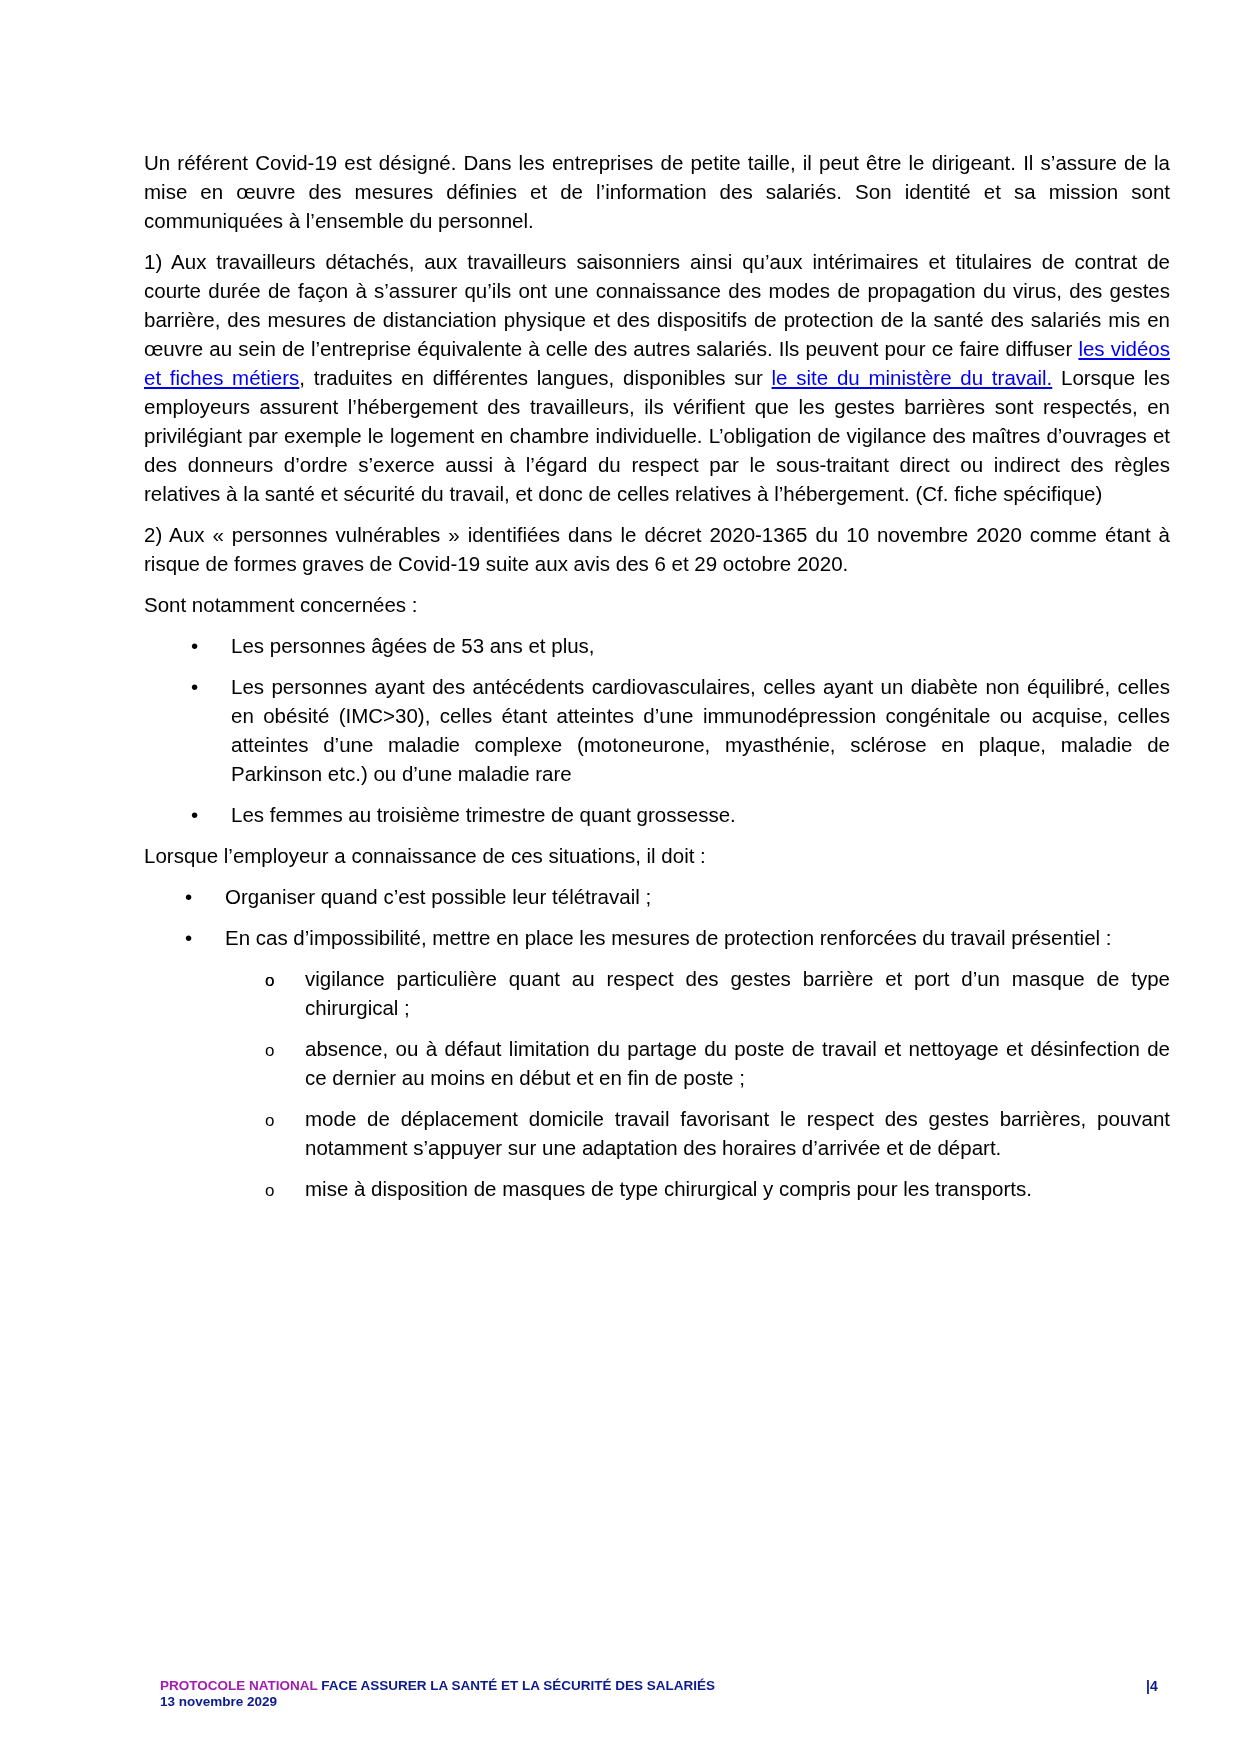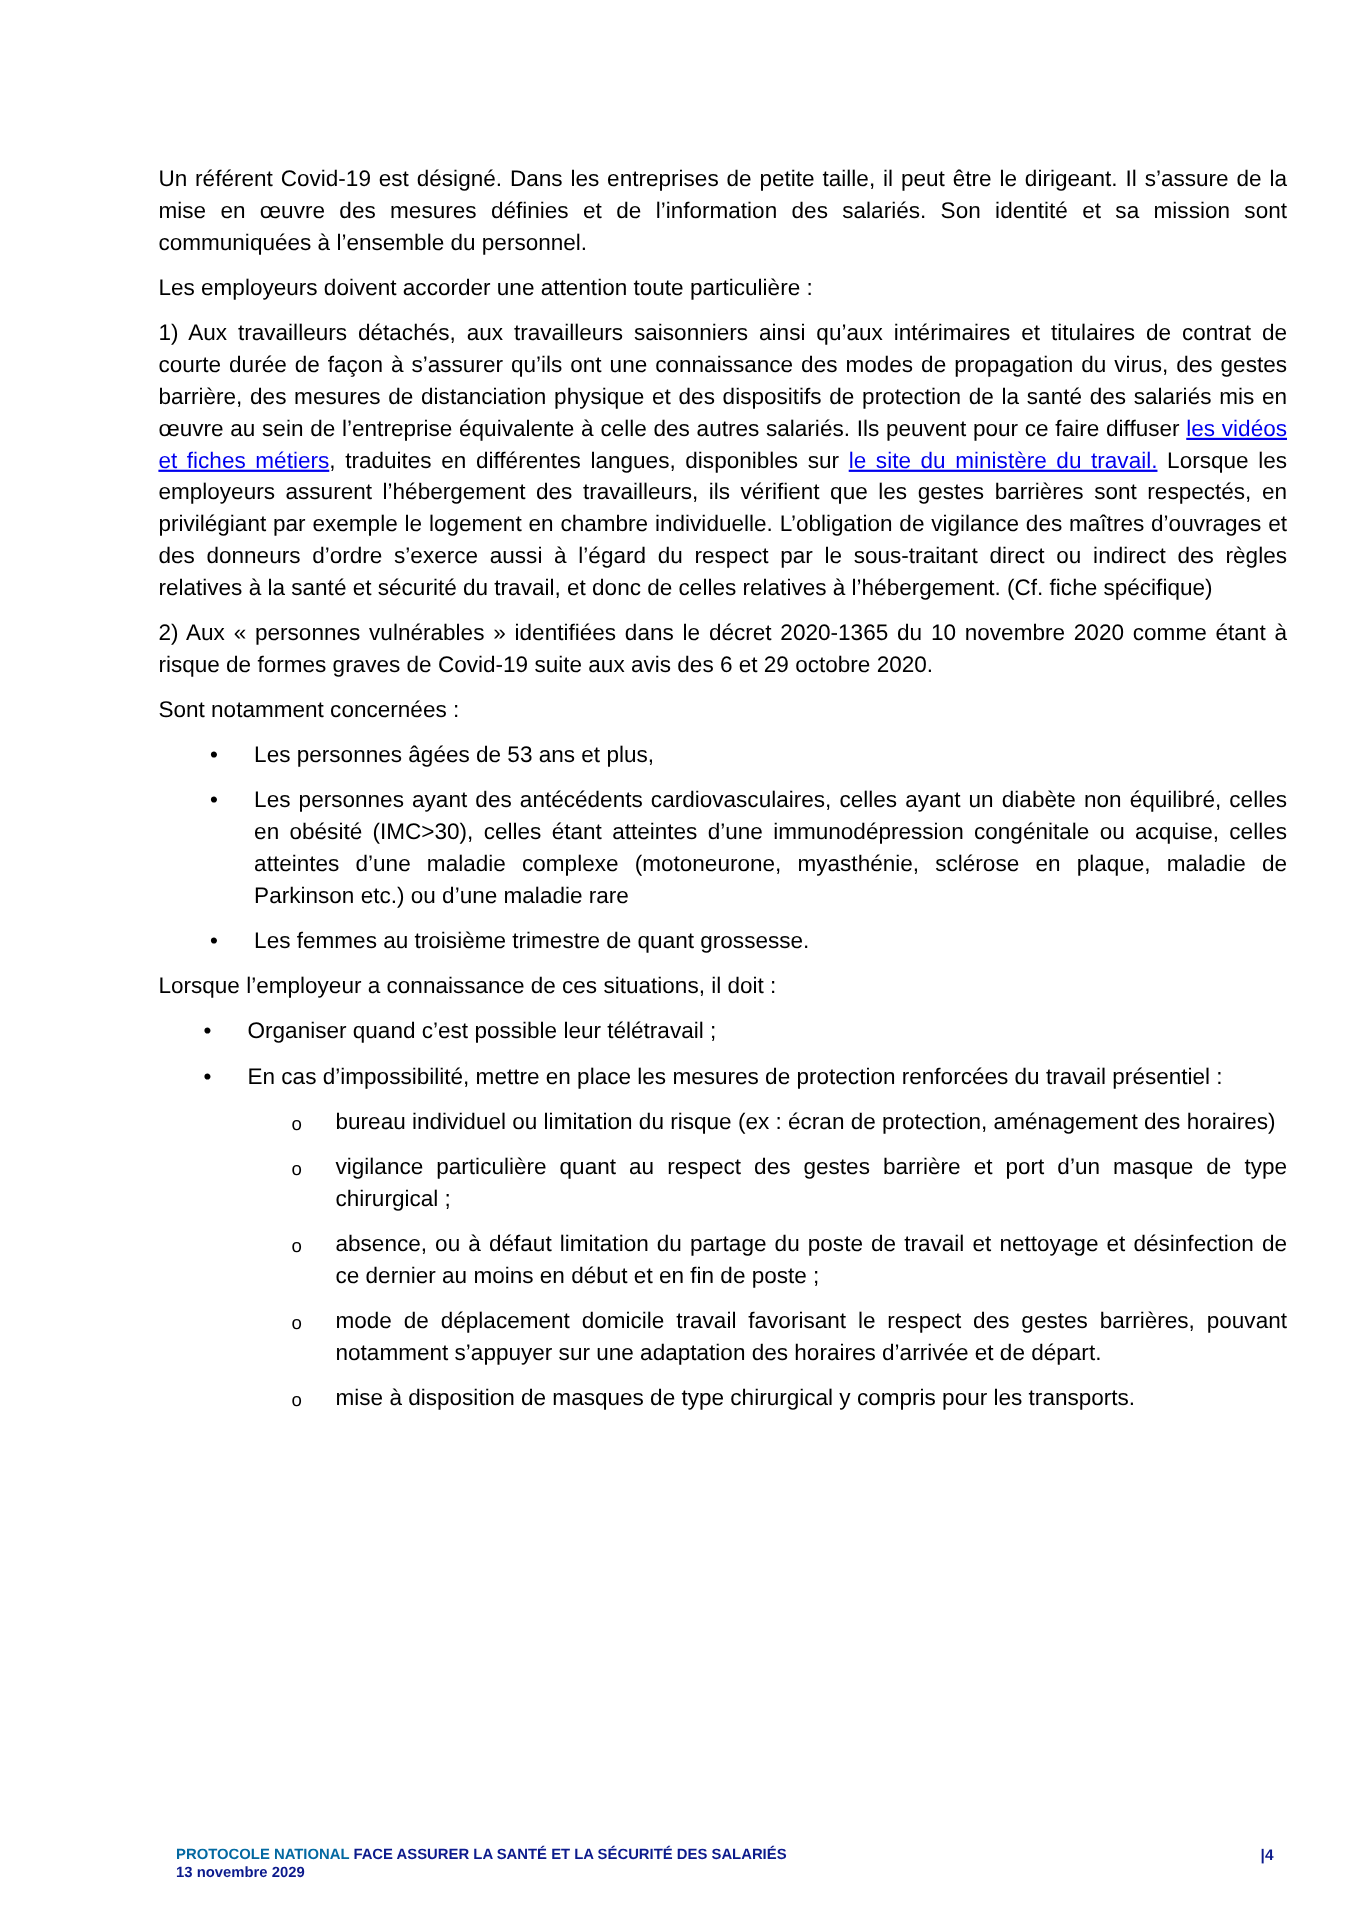--- a/index.html
+++ b/index.html
@@ -10,44 +10,43 @@
   ul { margin:0 0 12px 0; padding:0; list-style:none; }
   ul.l1 li { position:relative; margin:0 0 12px 0; text-align:justify; }
   ul.l1a li { padding-left:87px; }
   ul.l1a li .bul { position:absolute; left:47px; top:0; }
   ul.l1b li { padding-left:81px; }
   ul.l1b li .bul { position:absolute; left:41px; top:0; }
   ul.l2 { margin-top:0; }
   ul.l2 li { position:relative; padding-left:161px; margin:0 0 12px 0; text-align:justify; }
   ul.l2 li .bul { position:absolute; left:121px; top:2px; font-size:17px; }
   .footer { position:absolute; left:160px; top:1678px; font-family:"Liberation Sans", sans-serif; font-weight:bold; font-size:13.5px; line-height:16px; color:#0b1a8c; }
-  .footer .red { color:#0369a1; }
+  .footer .red { color:#a21caf; }
   .pagenum { position:absolute; left:1146px; top:1678px; font-family:"Liberation Sans", sans-serif; font-weight:bold; font-size:14px; color:#0b1a8c; }
 </style>
 </head>
 <body>
 
 <div class="page">
   <p>Un référent Covid-19 est désigné. Dans les entreprises de petite taille, il peut être le dirigeant. Il s’assure de la mise en œuvre des mesures définies et de l’information des salariés. Son identité et sa mission sont communiquées à l’ensemble du personnel.</p>
-  <p>Les employeurs doivent accorder une attention toute particulière :</p>
   <p><span>1) Aux travailleurs détachés, aux travailleurs saisonniers ainsi qu’aux intérimaires et titulaires de contrat de courte durée de façon à s’assurer qu’ils ont une connaissance des modes de propagation du virus, des gestes barrière, des mesures de distanciation physique et des dispositifs de protection de la santé des salariés mis en œuvre au sein de l’entreprise équivalente à celle des autres salariés. Ils peuvent pour ce faire diffuser </span><a class="link">les vidéos et fiches métiers</a><span>, traduites en différentes langues, disponibles sur </span><a class="link">le site du ministère du travail.</a><span> Lorsque les employeurs assurent l’hébergement des travailleurs, ils vérifient que les gestes barrières sont respectés, en privilégiant par exemple le logement en chambre individuelle. L’obligation de vigilance des maîtres d’ouvrages et des donneurs d’ordre s’exerce aussi à l’égard du respect par le sous-traitant direct ou indirect des règles relatives à la santé et sécurité du travail, et donc de celles relatives à l’hébergement. (Cf. fiche spécifique)</span></p>
   <p>2) Aux « personnes vulnérables » identifiées dans le décret 2020-1365 du 10 novembre 2020 comme étant à risque de formes graves de Covid-19 suite aux avis des 6 et 29 octobre 2020.</p>
   <p>Sont notamment concernées :</p>
   <ul class="l1 l1a">
     <li><span class="bul">•</span><span>Les personnes âgées de 53 ans et plus,</span></li>
     <li><span class="bul">•</span><span>Les personnes ayant des antécédents cardiovasculaires, celles ayant un diabète non équilibré, celles en obésité (IMC&gt;30), celles étant atteintes d’une immunodépression congénitale ou acquise, celles atteintes d’une maladie complexe (motoneurone, myasthénie, sclérose en plaque, maladie de Parkinson etc.) ou d’une maladie rare</span></li>
     <li><span class="bul">•</span><span>Les femmes au troisième trimestre de quant grossesse.</span></li>
   </ul>
   <p>Lorsque l’employeur a connaissance de ces situations, il doit :</p>
   <ul class="l1 l1b">
     <li><span class="bul">•</span><span>Organiser quand c’est possible leur télétravail ;</span></li>
     <li><span class="bul">•</span><span>En cas d’impossibilité, mettre en place les mesures de protection renforcées du travail présentiel :</span></li>
   </ul>
   <ul class="l2">
-    <li><span class="bul">o</span><span>bureau individuel ou limitation du risque  (ex : écran de protection, aménagement des horaires)</span></li>
+    <li><span class="bul">o</span></li>
     <li><span class="bul">o</span><span>vigilance particulière quant au respect des gestes barrière et port d’un masque de type chirurgical ;</span></li>
     <li><span class="bul">o</span><span>absence, ou à défaut limitation du partage du poste de travail et nettoyage et désinfection de ce dernier au moins en début et en fin de poste ;</span></li>
     <li><span class="bul">o</span><span>mode de déplacement domicile travail favorisant le respect des gestes barrières, pouvant notamment s’appuyer sur une adaptation des horaires d’arrivée et de départ.</span></li>
     <li><span class="bul">o</span><span>mise à disposition de masques de type chirurgical y compris pour les transports.</span></li>
   </ul>
 </div>
 
 <div class="footer">
   <div><span class="red">PROTOCOLE NATIONAL</span><span> FACE ASSURER LA SANTÉ ET LA SÉCURITÉ DES SALARIÉS</span></div>
   <div>13 novembre 2029</div>

